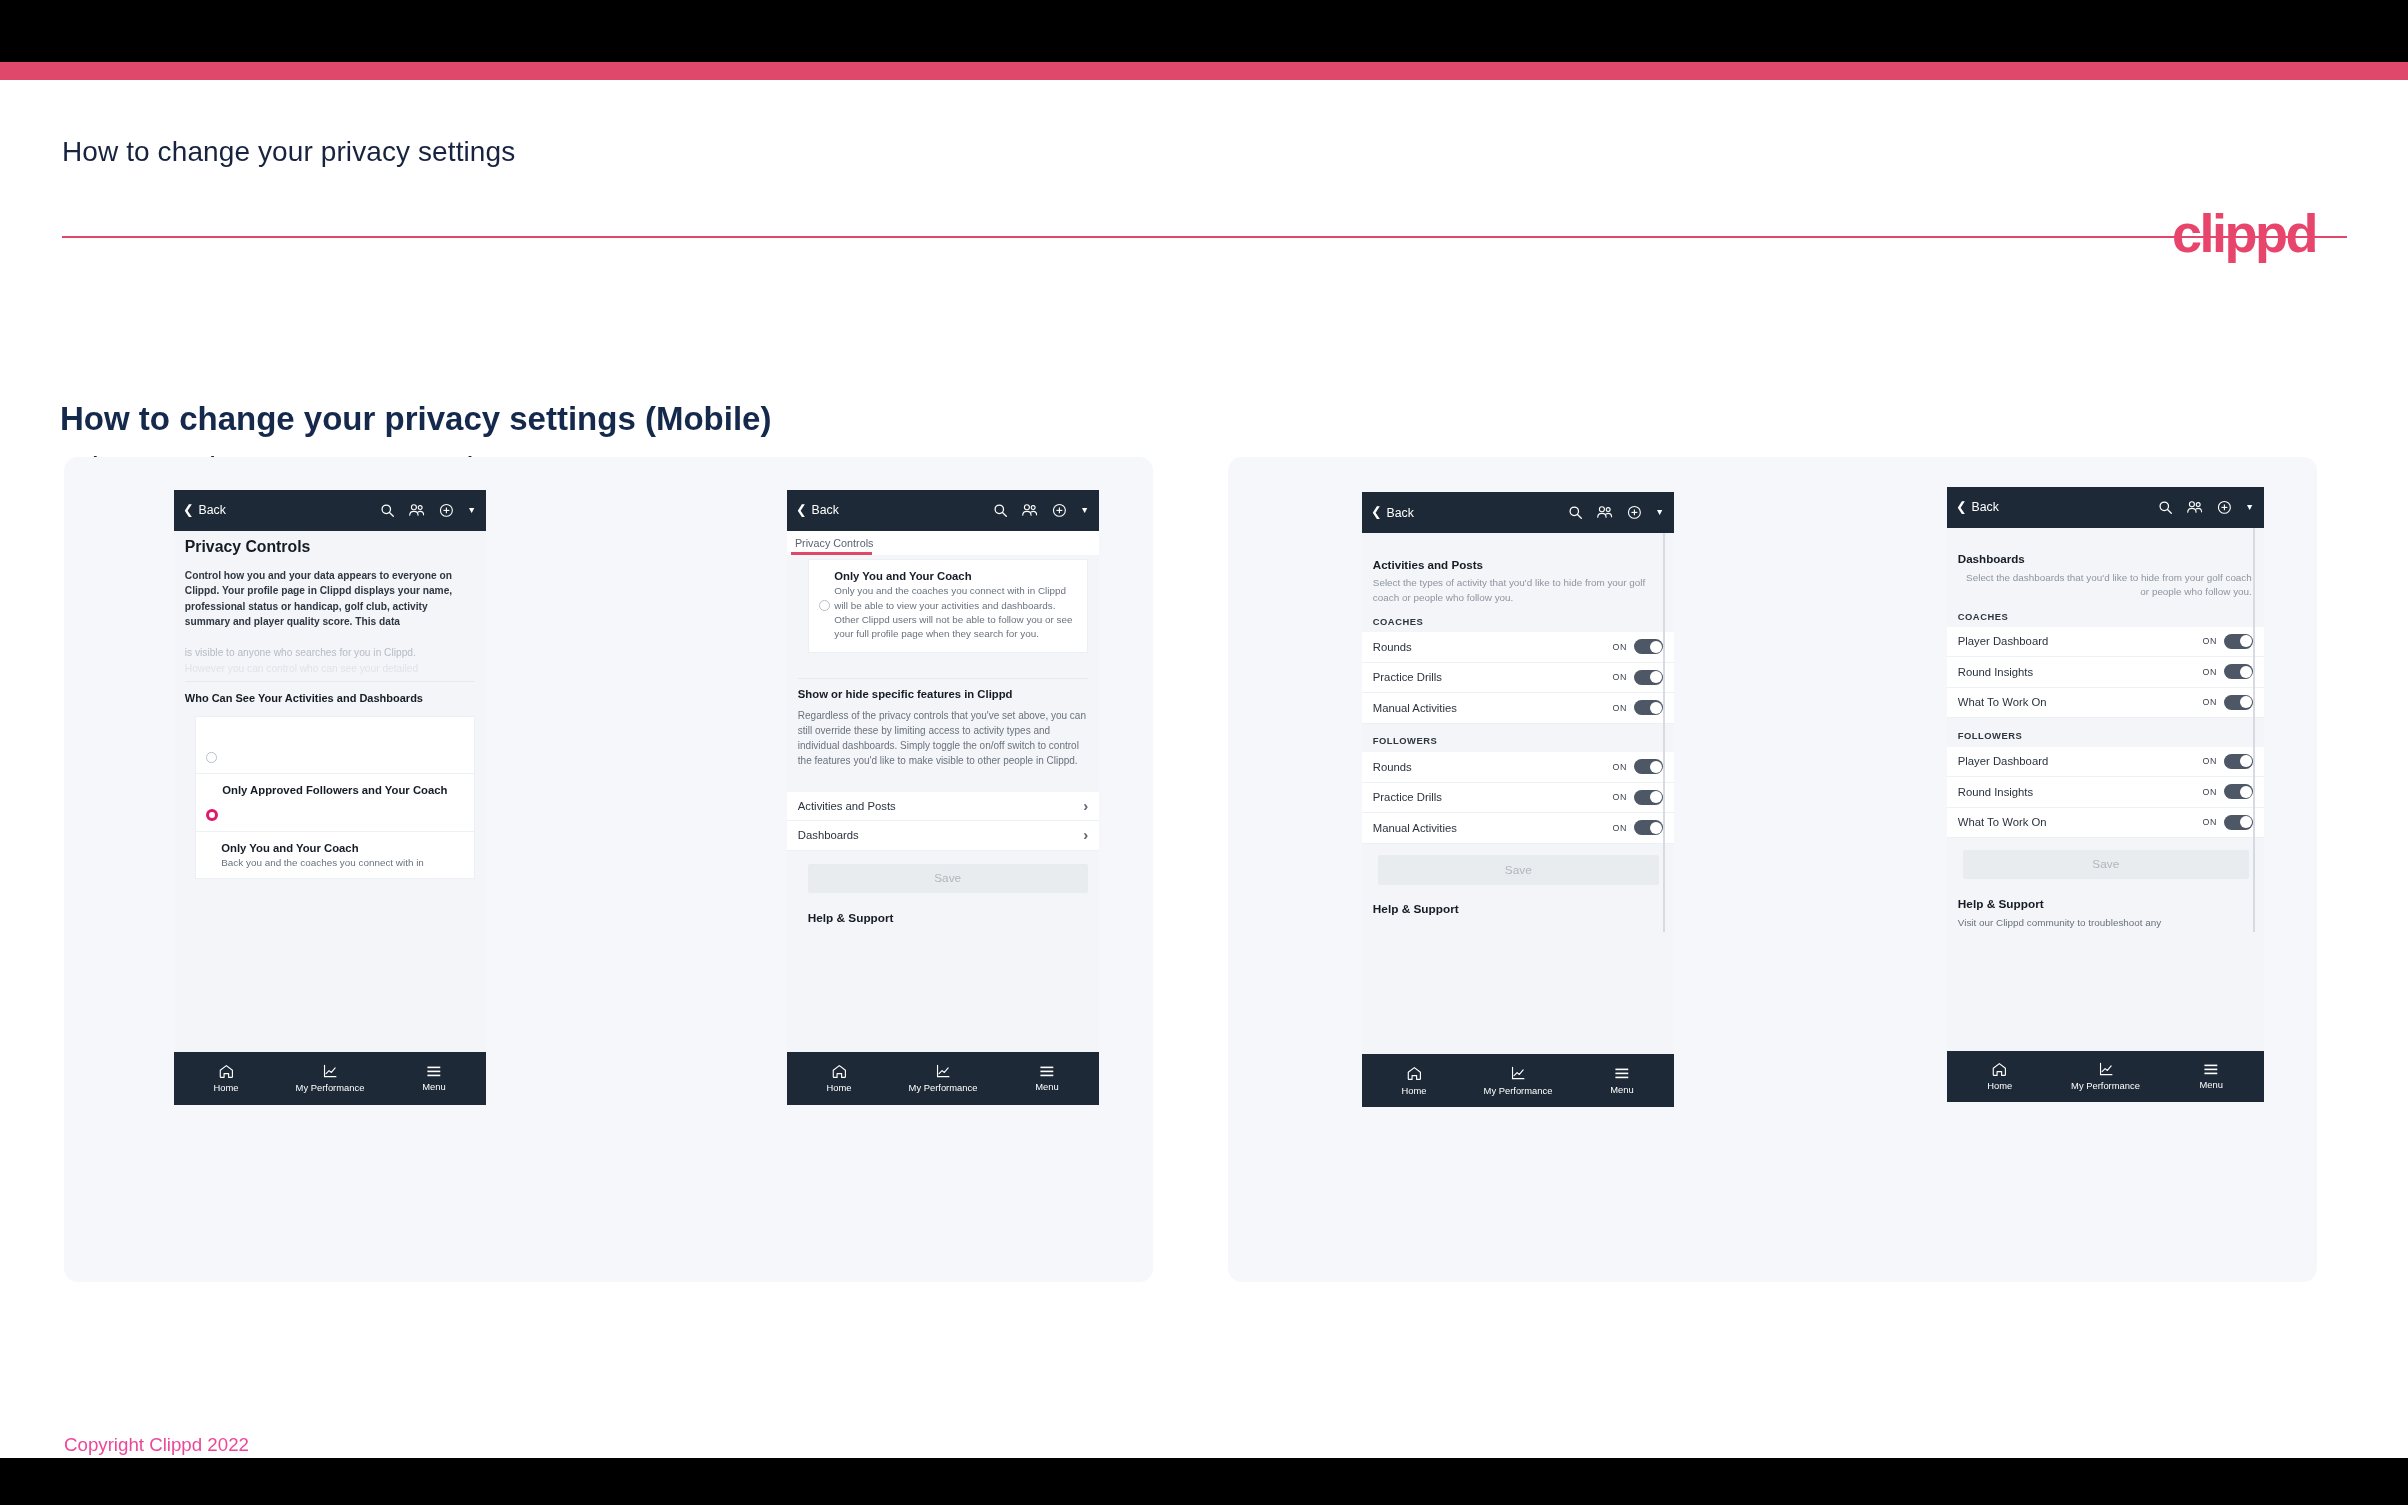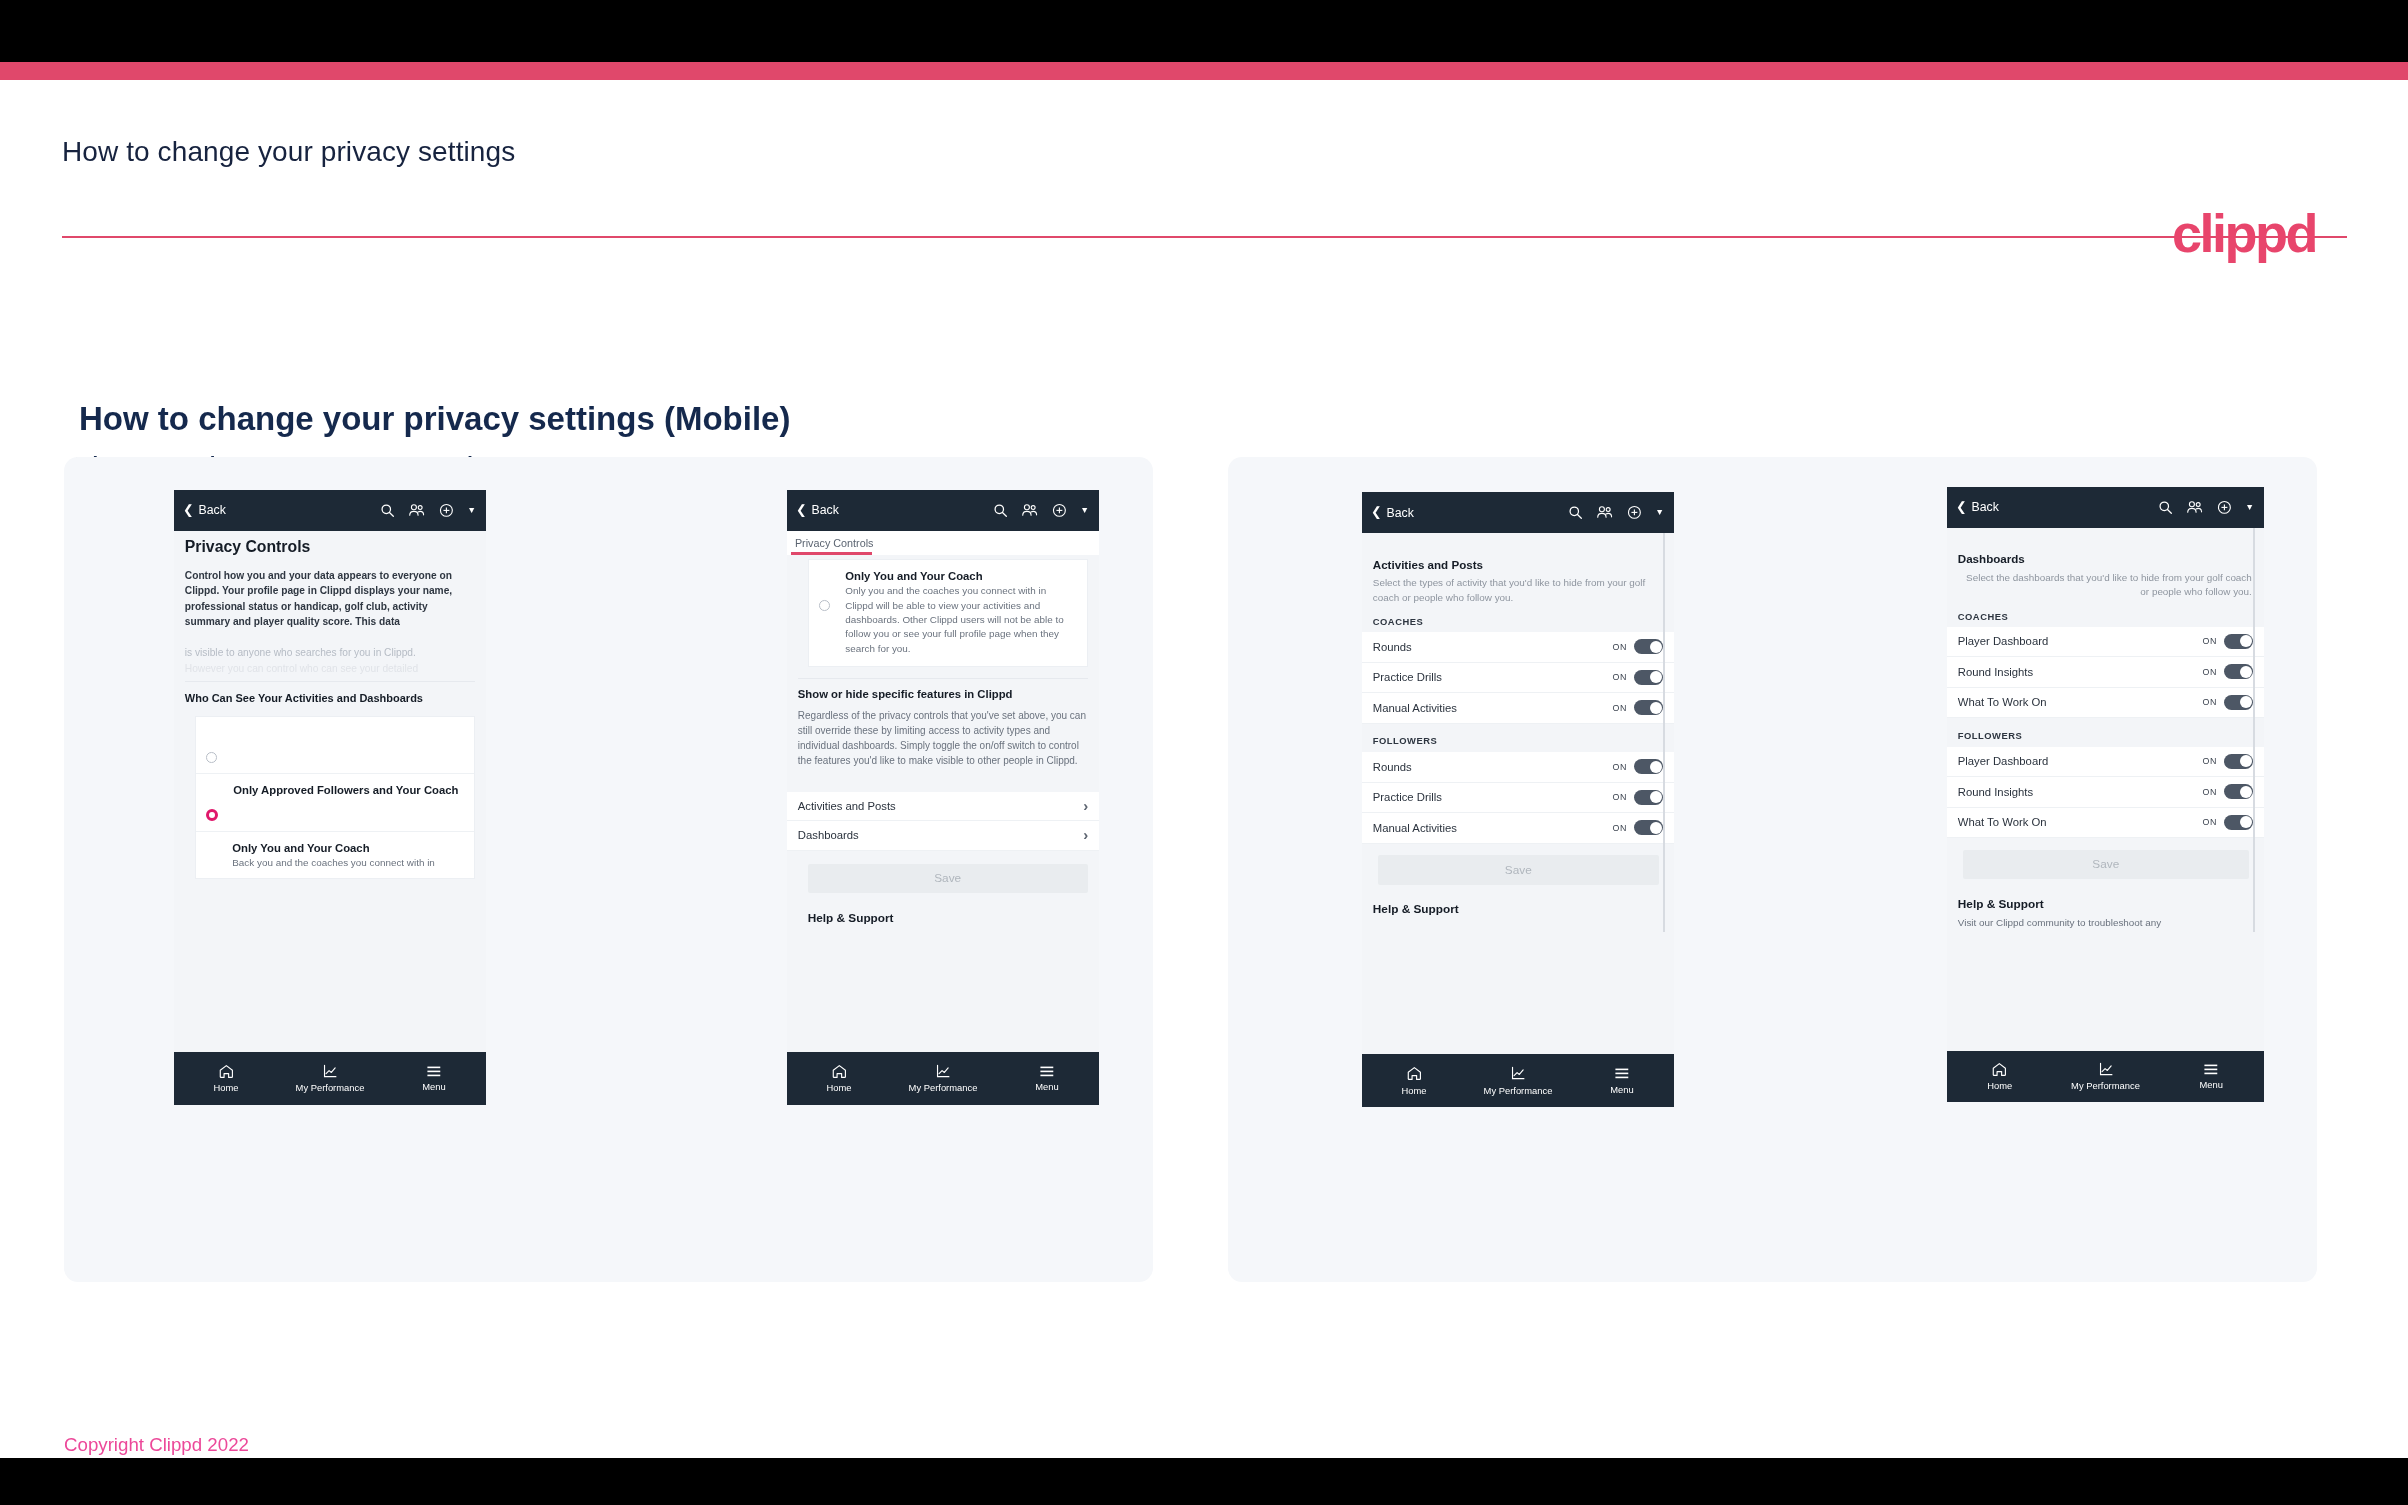--- a/index.html
+++ b/index.html
@@ -25,21 +25,21 @@
   .hdr-rule { position:absolute; left:62px; top:156px; width:2285px; height:2px; background:#e0486b; }
 
   .logo {
     position:absolute; left:2172px; top:126px;
     font-size:54px; font-weight:bold; color:#e8456c;
     letter-spacing:-2.5px; line-height:1;
   }
 
   
   .main-title {
-    position:absolute; left:79px; top:320px;
+    position:absolute; left:60px; top:320px;
     font-size:33px; font-weight:bold; color:#15294d; white-space:nowrap;
   }
   .main-sub {
     position:absolute; left:69px; top:370px;
     font-size:31.5px; color:#15294d; white-space:nowrap;
   }
 
   
   .card {
     position:absolute; background:#f5f7fa; border-radius:13.8px;
@@ -68,21 +68,21 @@
   .scr { position:absolute; left:0; width:100%; background:#f3f5f8; overflow:hidden; }
 
   .h1 { font-weight:bold; color:#151c26; }
   .body-txt { color:#4a525e; }
 
   .tabbar { background:#ffffff; position:relative; }
   .tabbar .tab { font-size:10.8px; color:#5b6471; padding:6.9px 0 6.9px 7.9px; display:inline-block; }
   .tabbar .tabunder { position:absolute; left:3.9px; bottom:0; width:81px; height:3px; background:#e0486b; }
 
   .optcard { background:#ffffff; border:1px solid #eceff3; }
-  .optrow { display:flex; gap:15px; padding:9.9px 9.9px 9.9px 10.8px; border-bottom:1px solid #eef1f4; }
+  .optrow { display:flex; gap:4px; padding:9.9px 9.9px 9.9px 10.8px; border-bottom:1px solid #eef1f4; }
   .optrow:last-child { border-bottom:none; }
   .radio { flex:0 0 auto; width:10.8px; height:10.8px; border-radius:50%; border:1.4px solid #b9bfc8; margin-top:25.6px; }
   .radio.sel { border:3.2px solid #e0186b; width:11.8px; height:11.8px; }
   .opt-ttl { font-size:11.3px; font-weight:bold; color:#151c26; margin-bottom:2px; }
   .opt-desc { font-size:9.9px; color:#6a727e; line-height:1.45; }
 
   .listrow {
     background:#ffffff; display:flex; align-items:center;
     padding:0 10.8px; border-bottom:1px solid #eef1f4; font-size:11.3px; color:#2a323d;
   }

